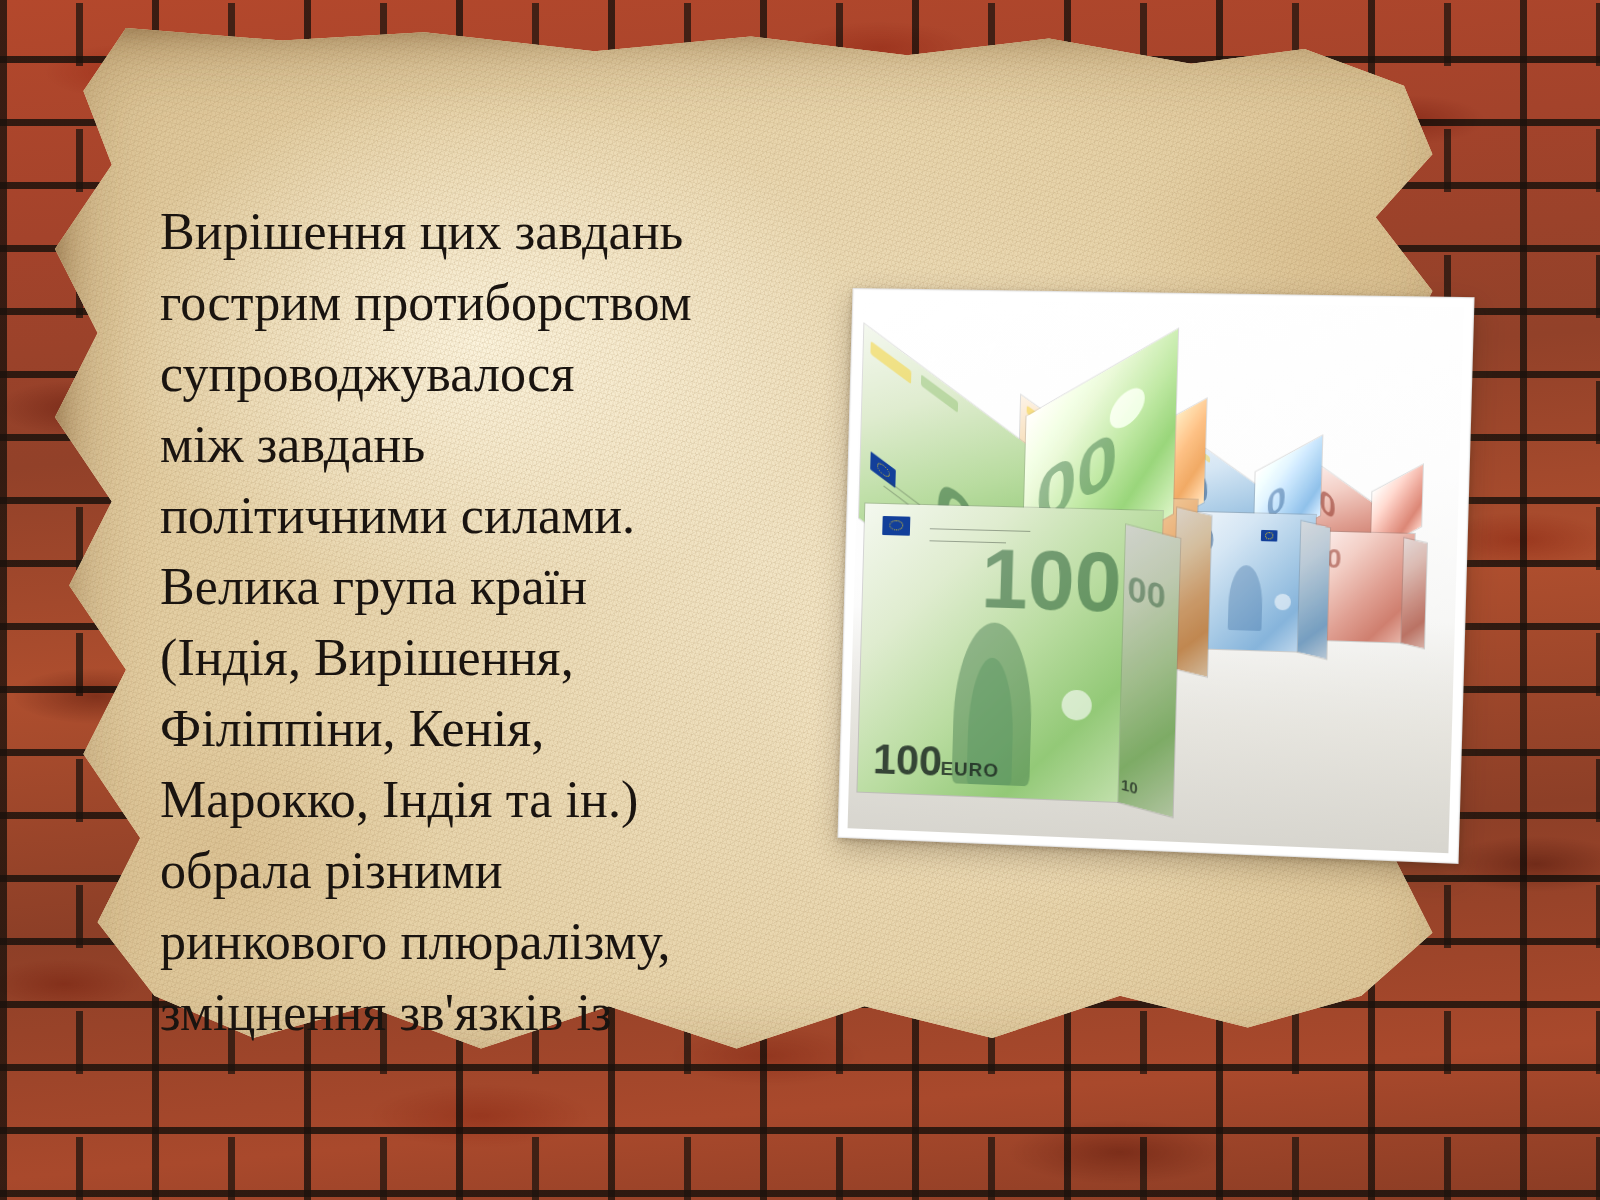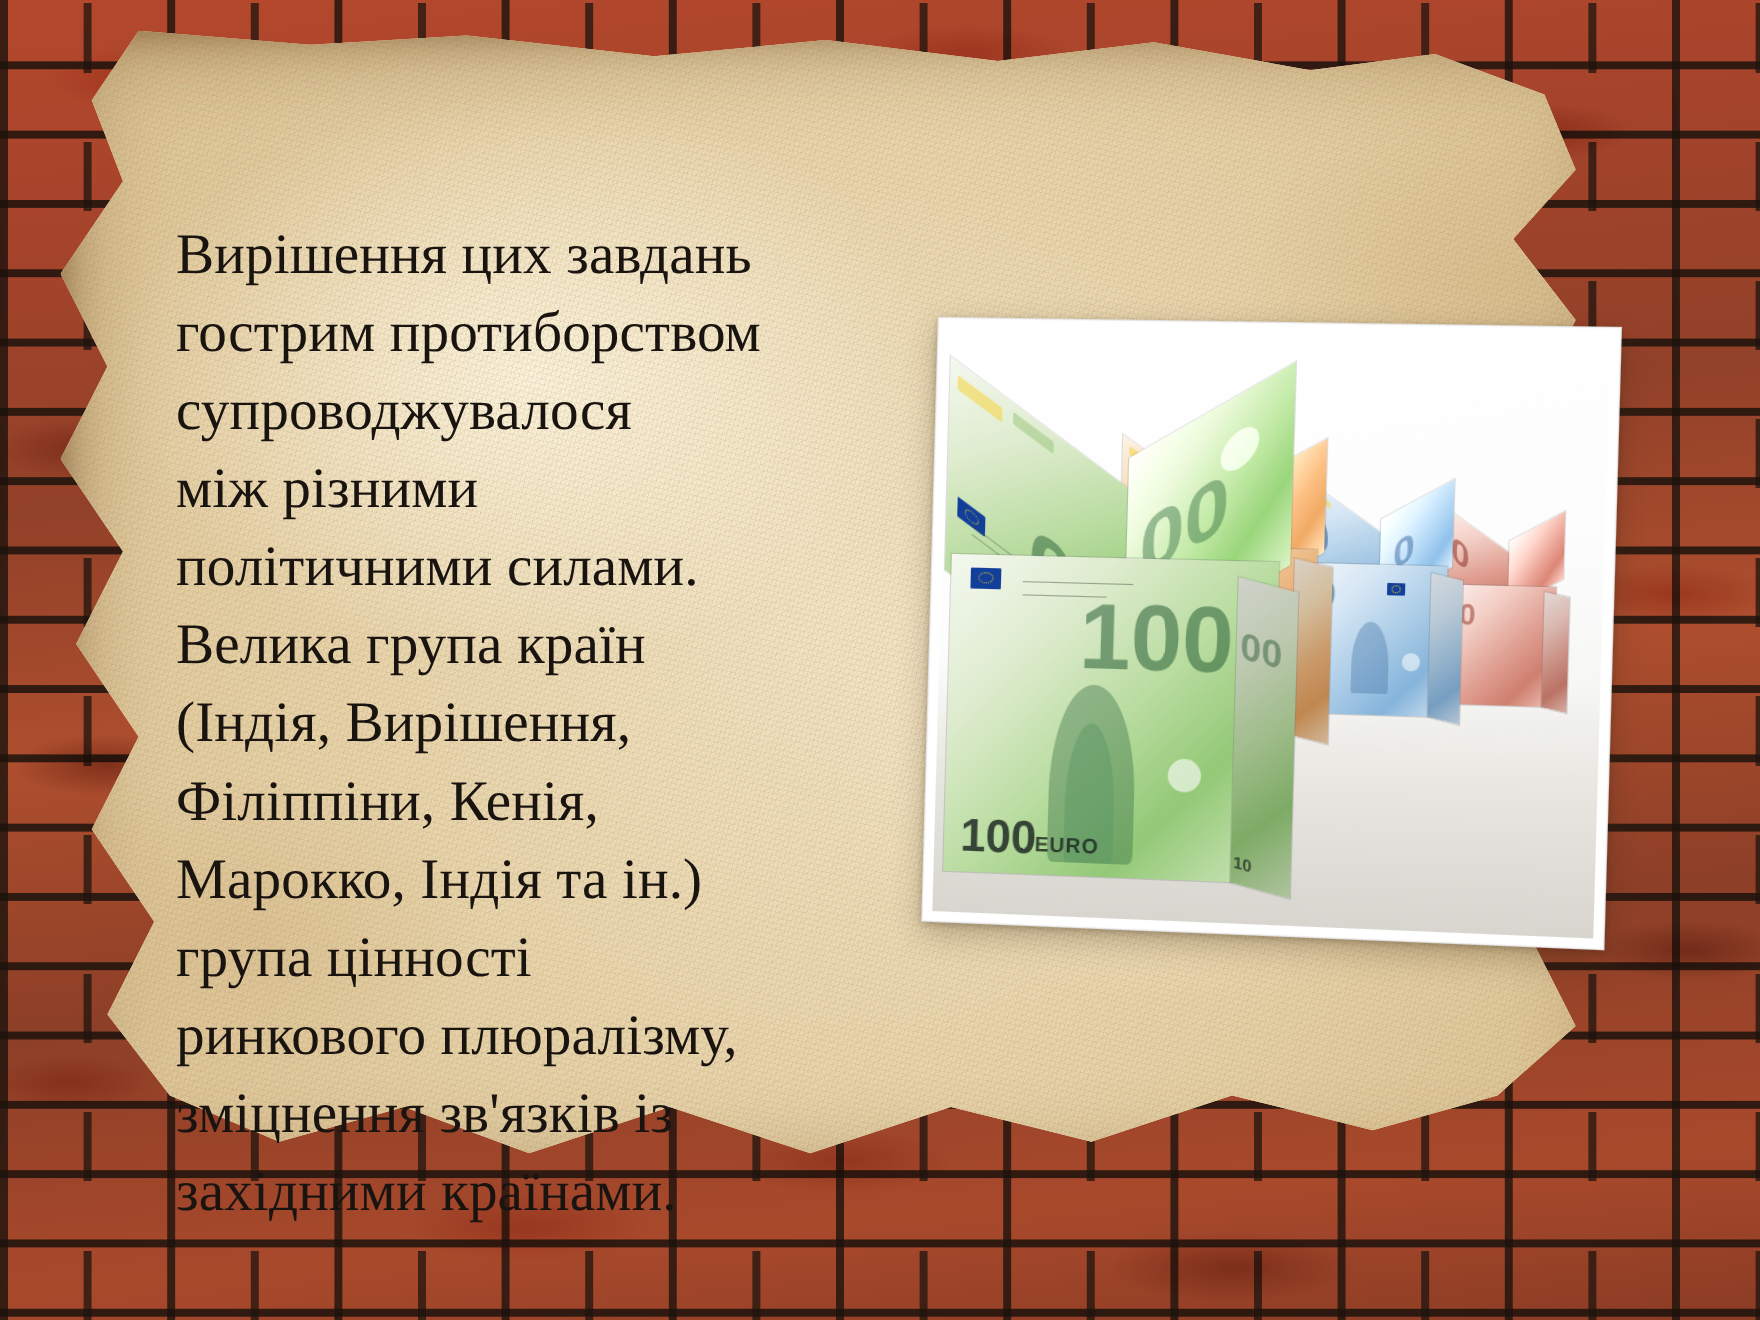--- a/index.html
+++ b/index.html
@@ -202,30 +202,29 @@
 
   <div class="parchment">
     <div class="parchment-grain"></div>
     <div class="parchment-edge"></div>
   </div>
 
   <div class="bodytext">
     <span class="ln">Вирішення цих завдань</span>
     <span class="ln">гострим протиборством</span>
     <span class="ln">супроводжувалося</span>
-    <span class="ln">між різними</span>
+    <span class="ln">між завдань</span>
     <span class="ln">політичними силами.</span>
     <span class="ln">Велика група країн</span>
     <span class="ln">(Індія, Вирішення,</span>
     <span class="ln">Філіппіни, Кенія,</span>
     <span class="ln">Марокко, Індія та ін.)</span>
-    <span class="ln">група цінності</span>
+    <span class="ln">обрала різними</span>
     <span class="ln">ринкового плюралізму,</span>
     <span class="ln">зміцнення зв'язків із</span>
-    <span class="ln">західними країнами.</span>
   </div>
 
   <div class="photo-wrap">
     <div class="photo-frame">
       <div class="photo-inner">
 
         <div class="floor"></div>
 
         <div class="house" style="left:458px;top:152px;width:96px;height:176px;">
           <div class="roofL" style="left:-4px;top:0;width:58px;height:66px;

